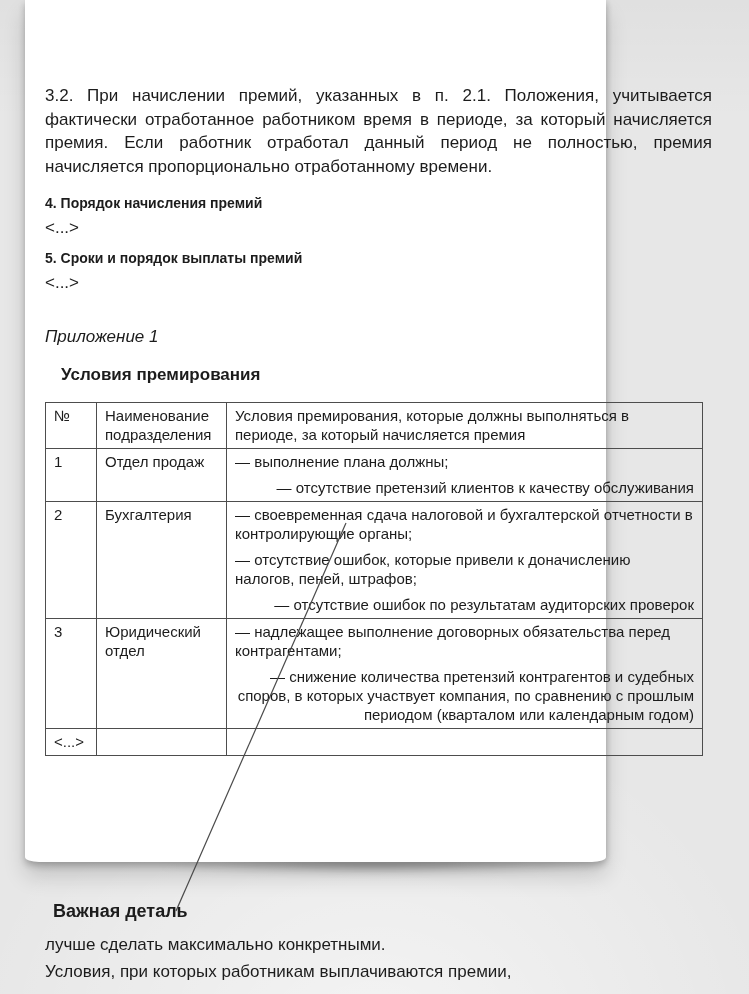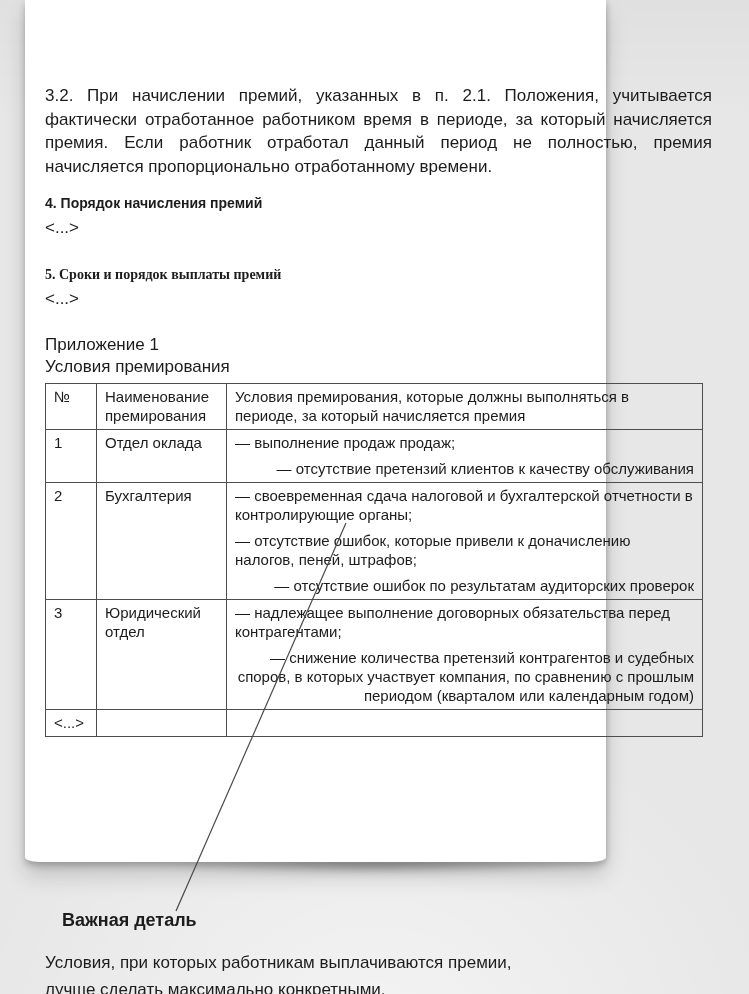--- a/index.html
+++ b/index.html
@@ -27,41 +27,41 @@
     filter:blur(4px);
     z-index:0;
   }
   .page{z-index:1;}
   .content{
     position:absolute;left:20px;top:84px;width:667px;
     font-size:17px;line-height:23.5px;
   }
   .body-par{margin:0;text-align:justify;}
   .h-sec{margin:14px 0 0 0;font-size:14px;line-height:23.5px;font-weight:bold;}
-  .h-sec.second{margin-top:24px;font-family:Liberation Serif, serif;}
+  .h-sec.second{margin-top:8px;}
   .placeholder{margin:0;line-height:23.5px;}
-  .appendix-label{margin:24px 0 0 0;line-height:22px;}
-  .appendix-title{margin:0;font-weight:normal;font-size:17px;line-height:22px;}
+  .appendix-label{margin:32px 0 0 0;line-height:22px;font-style:italic;}
+  .appendix-title{margin:16px;font-weight:bold;font-size:17px;line-height:22px;}
   table.cond{
     border-collapse:collapse;table-layout:fixed;
     width:657px;margin-top:5px;
     font-size:15px;line-height:19px;
   }
   table.cond col.c1{width:51px;}
   table.cond col.c2{width:130px;}
   table.cond col.c3{width:476px;}
   table.cond td,table.cond th{
     border:1px solid #4d4d4d;vertical-align:top;
     padding:3px 8px 4px 8px;font-weight:normal;text-align:left;
   }
   table.cond .cond-p{margin:0 0 7px 0;}
   table.cond .cond-p:last-child{margin-bottom:0;text-align:right;}
   table.cond tr.last td{height:17px;}
   .callout{position:absolute;left:45px;top:891px;width:560px;z-index:2;}
-  .callout-title{margin:17px;font-size:18px;font-weight:bold;line-height:24px;}
+  .callout-title{margin:8px;font-size:18px;font-weight:bold;line-height:24px;}
   .callout-line{margin:0;font-size:17px;line-height:27px;}
   svg.leader{position:absolute;left:0;top:0;width:749px;height:994px;z-index:3;pointer-events:none;}
 </style>
 </head>
 <body>
 
 <div class="bg-vignette"></div>
 <div class="page-curl-shadow"></div>
 
 <div class="page">
@@ -80,28 +80,28 @@
 
     <table class="cond">
       <colgroup>
           <col class="c1">
           <col class="c2">
           <col class="c3">
         </colgroup>
       <tbody>
         <tr>
           <th>№</th>
-          <th>Наименование премирования</th>
+          <th>Наименование подразделения</th>
           <th>Условия премирования, которые должны выполняться в периоде, за который начисляется премия</th>
         </tr>
         <tr>
           <td>1</td>
-          <td>Отдел оклада</td>
+          <td>Отдел продаж</td>
           <td>
-            <p class="cond-p">— выполнение продаж продаж;</p>
+            <p class="cond-p">— выполнение плана должны;</p>
             <p class="cond-p">— отсутствие претензий клиентов к качеству обслуживания</p>
           </td>
         </tr>
         <tr>
           <td>2</td>
           <td>Бухгалтерия</td>
           <td>
             <p class="cond-p">— своевременная сдача налоговой и бухгалтерской отчетности в контролирующие органы;</p>
             <p class="cond-p">— отсутствие ошибок, которые привели к доначислению налогов, пеней, штрафов;</p>
             <p class="cond-p">— отсутствие ошибок по результатам аудиторских проверок</p>
@@ -121,19 +121,19 @@
           <td></td>
         </tr>
       </tbody>
     </table>
 
   </div>
 </div>
 
 <div class="callout">
   <p class="callout-title">Важная деталь</p>
+  <p class="callout-line">лучше сделать максимально конкретными.</p>
   <p class="callout-line">Условия, при которых работникам выплачиваются премии,</p>
-  <p class="callout-line">лучше сделать максимально конкретными.</p>
 </div>
 
 <svg class="leader" viewBox="0 0 749 994" xmlns="http://www.w3.org/2000/svg">
   <line x1="346" y1="523" x2="176" y2="911" stroke="#4a4a4a" stroke-width="1.2"></line>
 </svg>
 
 </body></html>

